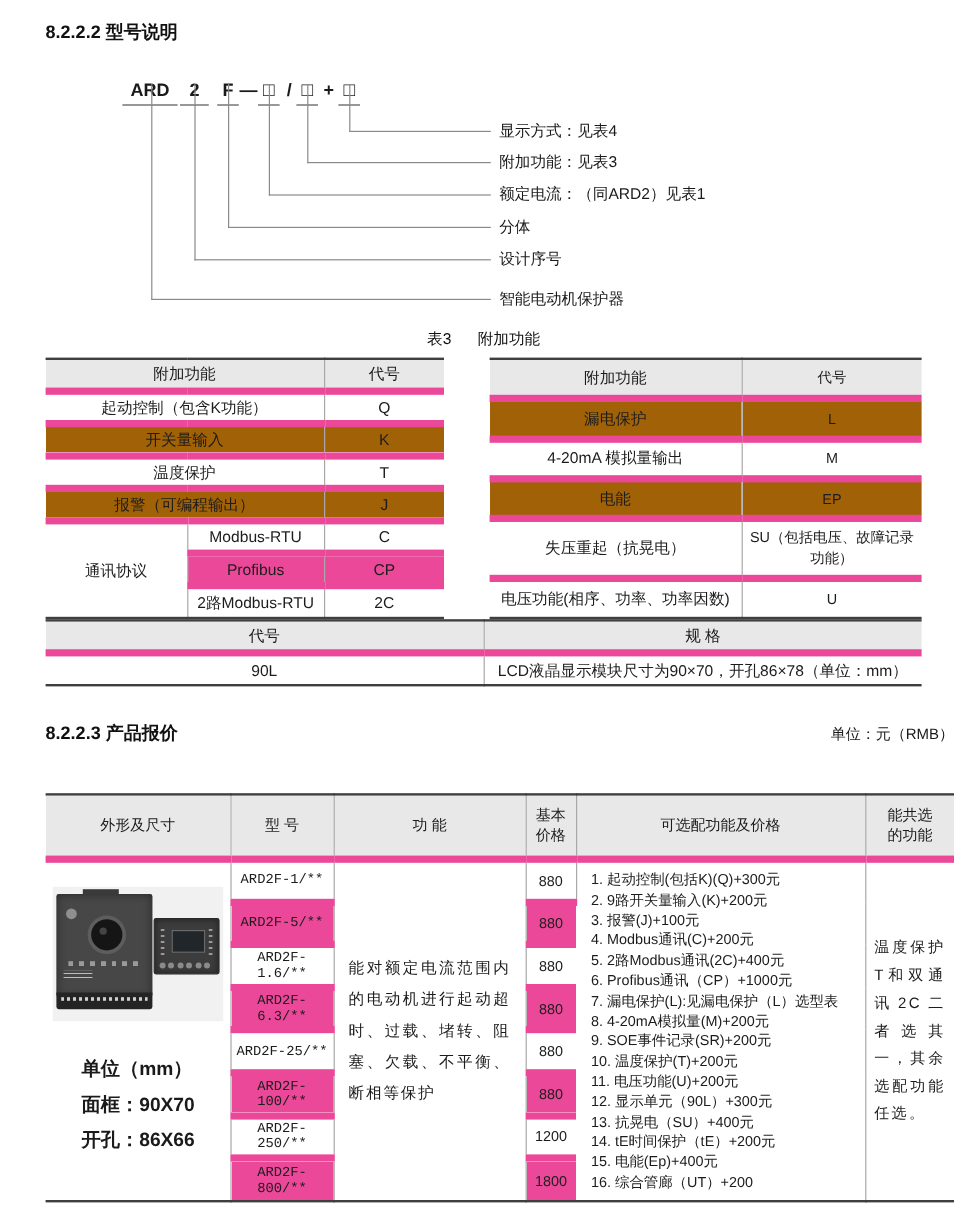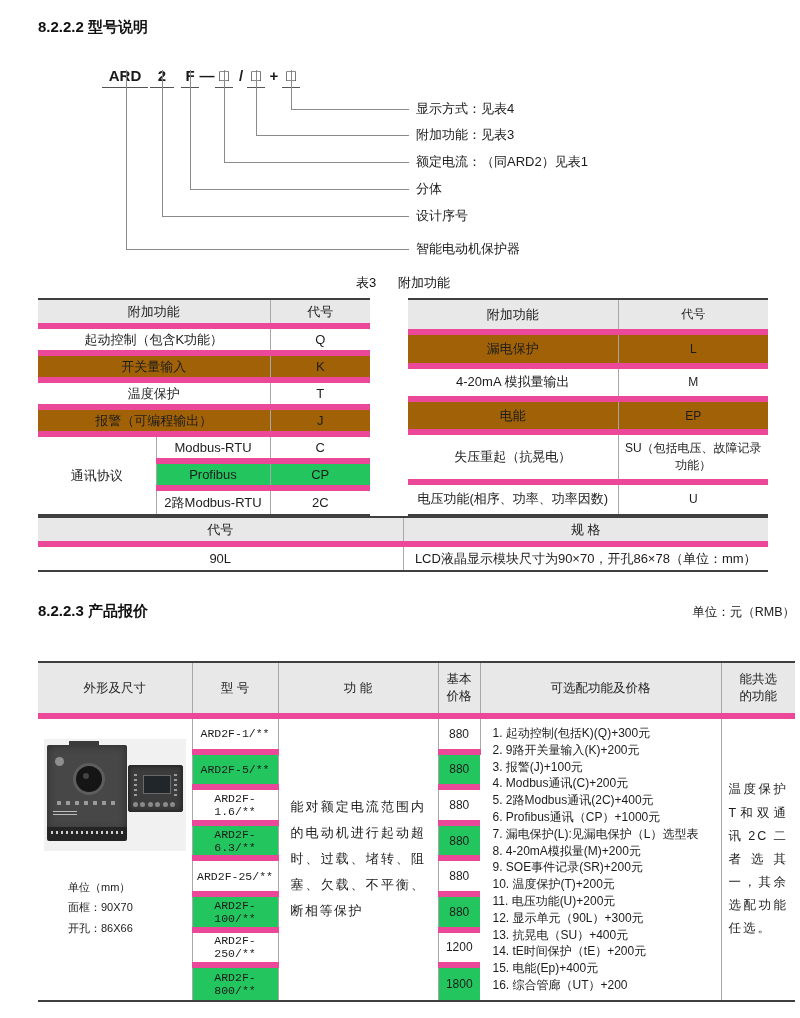--- a/index.html
+++ b/index.html
@@ -26,21 +26,21 @@
 
   
   table{border-collapse:collapse;table-layout:fixed;}
   .dtable{border-top:2px solid #3f3f3f;border-bottom:2px solid #3f3f3f;font-size:13px;color:#1c1c1c;}
   .dtable th,.dtable td{text-align:center;vertical-align:middle;padding:0 4px;font-weight:normal;
       overflow:hidden;}
   .dtable th:not(:last-child),.dtable td:not(:last-child){border-right:1px solid #a8a8a8;}
   .dtable tr+tr th,.dtable tr+tr td{border-top:6px solid #ec4899;}
   .hd th{background:#e8e8e8;}
   tr.sh>td{background:#a16207;}
-  td.sh{background:#22c55e;}
+  td.sh{background:#ec4899;}
 
   .caption{width:730px;text-align:center;font-size:13px;color:#111;margin:9px 0 6px 0;}
   .caption .cap-gap{display:inline-block;width:22px;}
 
   .t3row{display:flex;gap:38px;width:730px;}
   .t3{width:332px;}
   .t3 tr{height:27px;}
   .t3r{width:360px;}
   .t3r tr{height:27px;}
   .t3r td:last-child,.t3r th:last-child{font-size:12px;}
@@ -84,21 +84,21 @@
   .unit-disp{position:absolute;right:3px;top:26px;width:53px;height:45px;background:#3c3c3c;
       border:1px solid #2a2a2a;border-radius:2px;box-shadow:inset 0 0 5px rgba(0,0,0,.5);}
   .ud-screen{position:absolute;left:14px;top:9px;width:26px;height:17px;background:#20262a;
       border:1px solid #6a6a6a;}
   .ud-leds-l,.ud-leds-r{position:absolute;top:6px;width:3px;height:24px;
       background:repeating-linear-gradient(0deg,#9a9a9a 0 2px,transparent 2px 5px);}
   .ud-leds-l{left:5px;}
   .ud-leds-r{right:5px;}
   .ud-btns{position:absolute;left:4px;bottom:3px;width:45px;height:6px;display:flex;gap:2.5px;}
   .ud-btns i{display:block;width:5px;height:5px;border-radius:50%;background:#8a8a8a;}
-  .dim-text{margin:26px 0 0 30px;text-align:left;font-size:11px;line-height:1.85;color:#1a1a1a;}
+  .dim-text{margin:26px 0 0 30px;text-align:left;font-size:16px;line-height:1.85;color:#1a1a1a;font-weight:bold;}
 </style>
 </head>
 <body>
 
 <div class="wrap">
 
   <h2 class="sec-title h1">8.2.2.2 型号说明</h2>
 
   <div class="diagram">
     <span class="tk ul" style="left:64px;width:46px">ARD</span>

